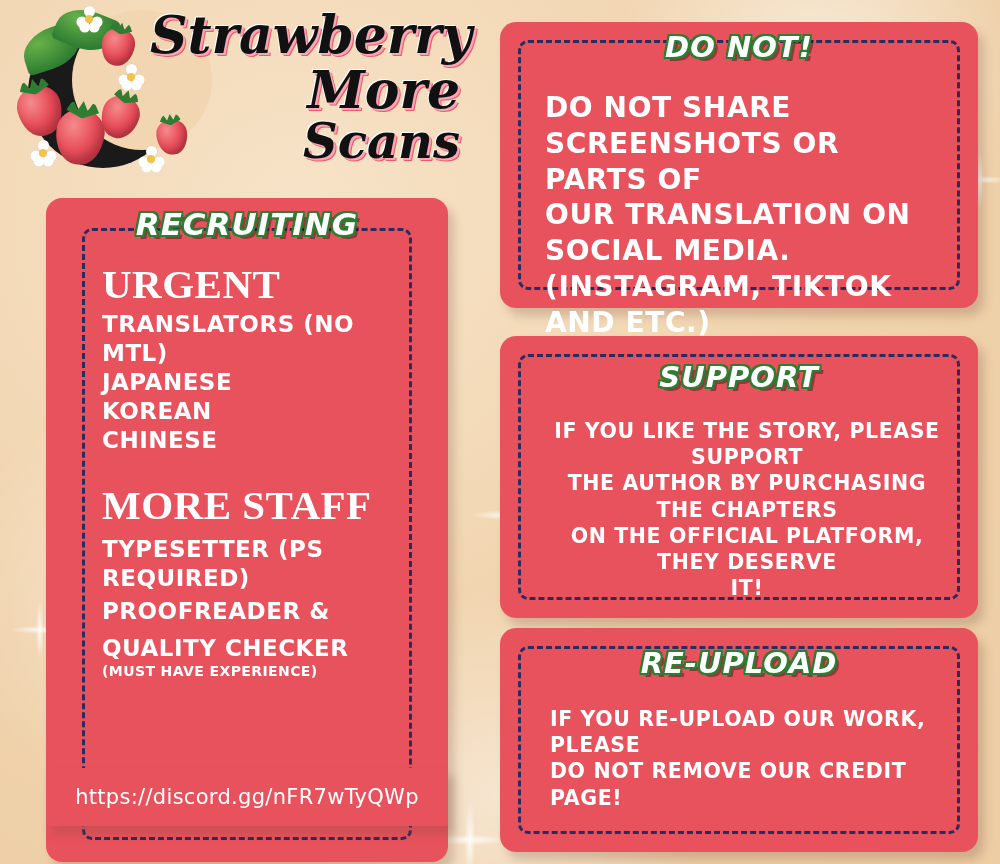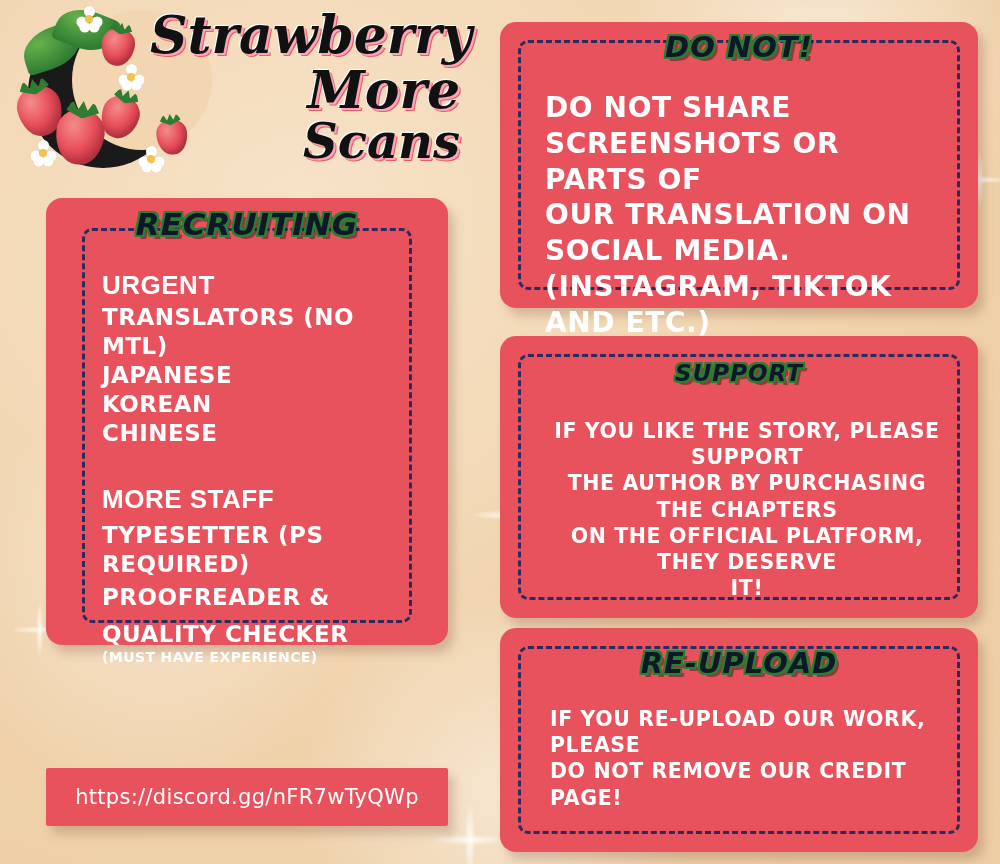--- a/index.html
+++ b/index.html
@@ -152,21 +152,21 @@
   }
   .panel-title {
     position: absolute;
     top: -2px;
     left: 0; right: 0;
     text-align: center;
     font-family: "DejaVu Sans", sans-serif;
     font-weight: bold;
     font-style: italic;
     letter-spacing: 1px;
-    color: #0f172a;
+    color: #ffffff;
     text-shadow:
       -2px 0 #2e7d32, 2px 0 #2e7d32, 0 -2px #2e7d32, 0 2px #2e7d32,
       2px 2px #2e7d32, -2px 2px #2e7d32, 2px -2px #2e7d32, -2px -2px #2e7d32,
       4px 4px 0 rgba(0,0,0,.35);
   }
   .body-text {
     position: absolute;
     color: #fff;
     font-family: "DejaVu Sans", sans-serif;
     font-weight: bold;
@@ -179,51 +179,51 @@
   
   #panel-donot { left: 500px; top: 22px; width: 478px; height: 286px; }
   #panel-donot .panel-title { font-size: 29px; top: 8px; }
   #donot-text {
     left: 45px; top: 68px; right: 34px;
     font-size: 28px;
   }
 
   
   #panel-support { left: 500px; top: 336px; width: 478px; height: 282px; }
-  #panel-support .panel-title { font-size: 23px; top: 24px; }
+  #panel-support .panel-title { font-size: 29px; top: 24px; }
   #support-text {
     left: 50px; top: 82px; right: 34px;
     font-size: 20.5px;
     text-align: center;
   }
 
   
   #panel-reupload { left: 500px; top: 628px; width: 478px; height: 224px; }
   #panel-reupload .panel-title { font-size: 29px; top: 18px; }
   #reupload-text {
     left: 50px; top: 78px; right: 34px;
     font-size: 20.5px;
   }
 
   
-  #panel-recruit { left: 46px; top: 198px; width: 402px; height: 447px; }
+  #panel-recruit { left: 46px; top: 198px; width: 402px; height: 664px; }
   #panel-recruit .dash { left: 36px; right: 36px; top: 30px; bottom: 22px; }
   #panel-recruit .panel-title { font-size: 31px; top: 8px; }
   #recruit-body {
     position: absolute;
     left: 56px; right: 30px; top: 62px;
     color: #fff;
   }
   .sec-head {
-    font-family: Liberation Sans, sans-serif;
-    font-weight: bold;
-    font-size: 26px;
+    font-family: Liberation Serif, serif;
+    font-weight: bold;
+    font-size: 41px;
     letter-spacing: .5px;
     text-transform: uppercase;
-    margin: 10px 0 2px 0;
+    margin: 0 0 2px 0;
   }
   .sec-line {
     font-family: "DejaVu Sans", sans-serif;
     font-weight: bold;
     font-size: 23px;
     letter-spacing: .5px;
     text-transform: uppercase;
     line-height: 1.26;
   }
   .sec-gap { height: 26px; }

